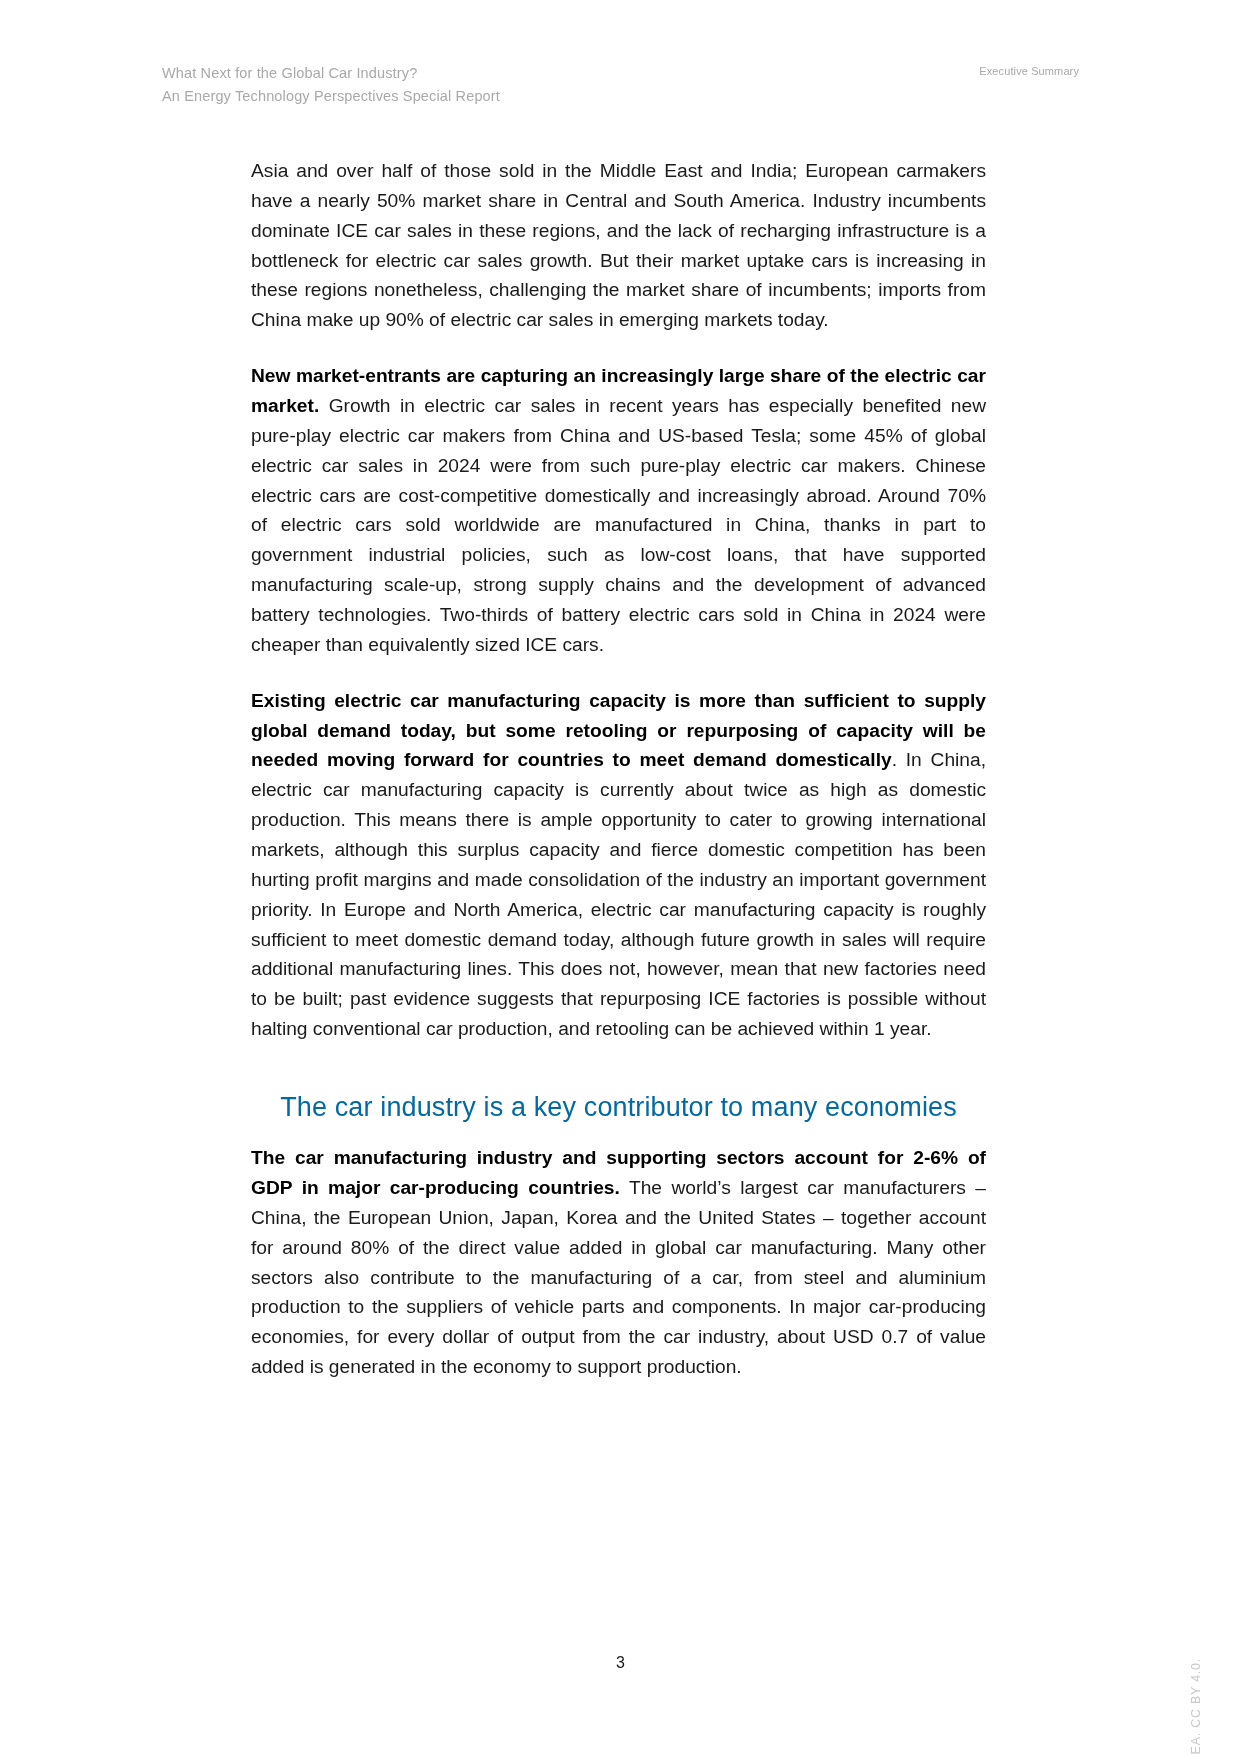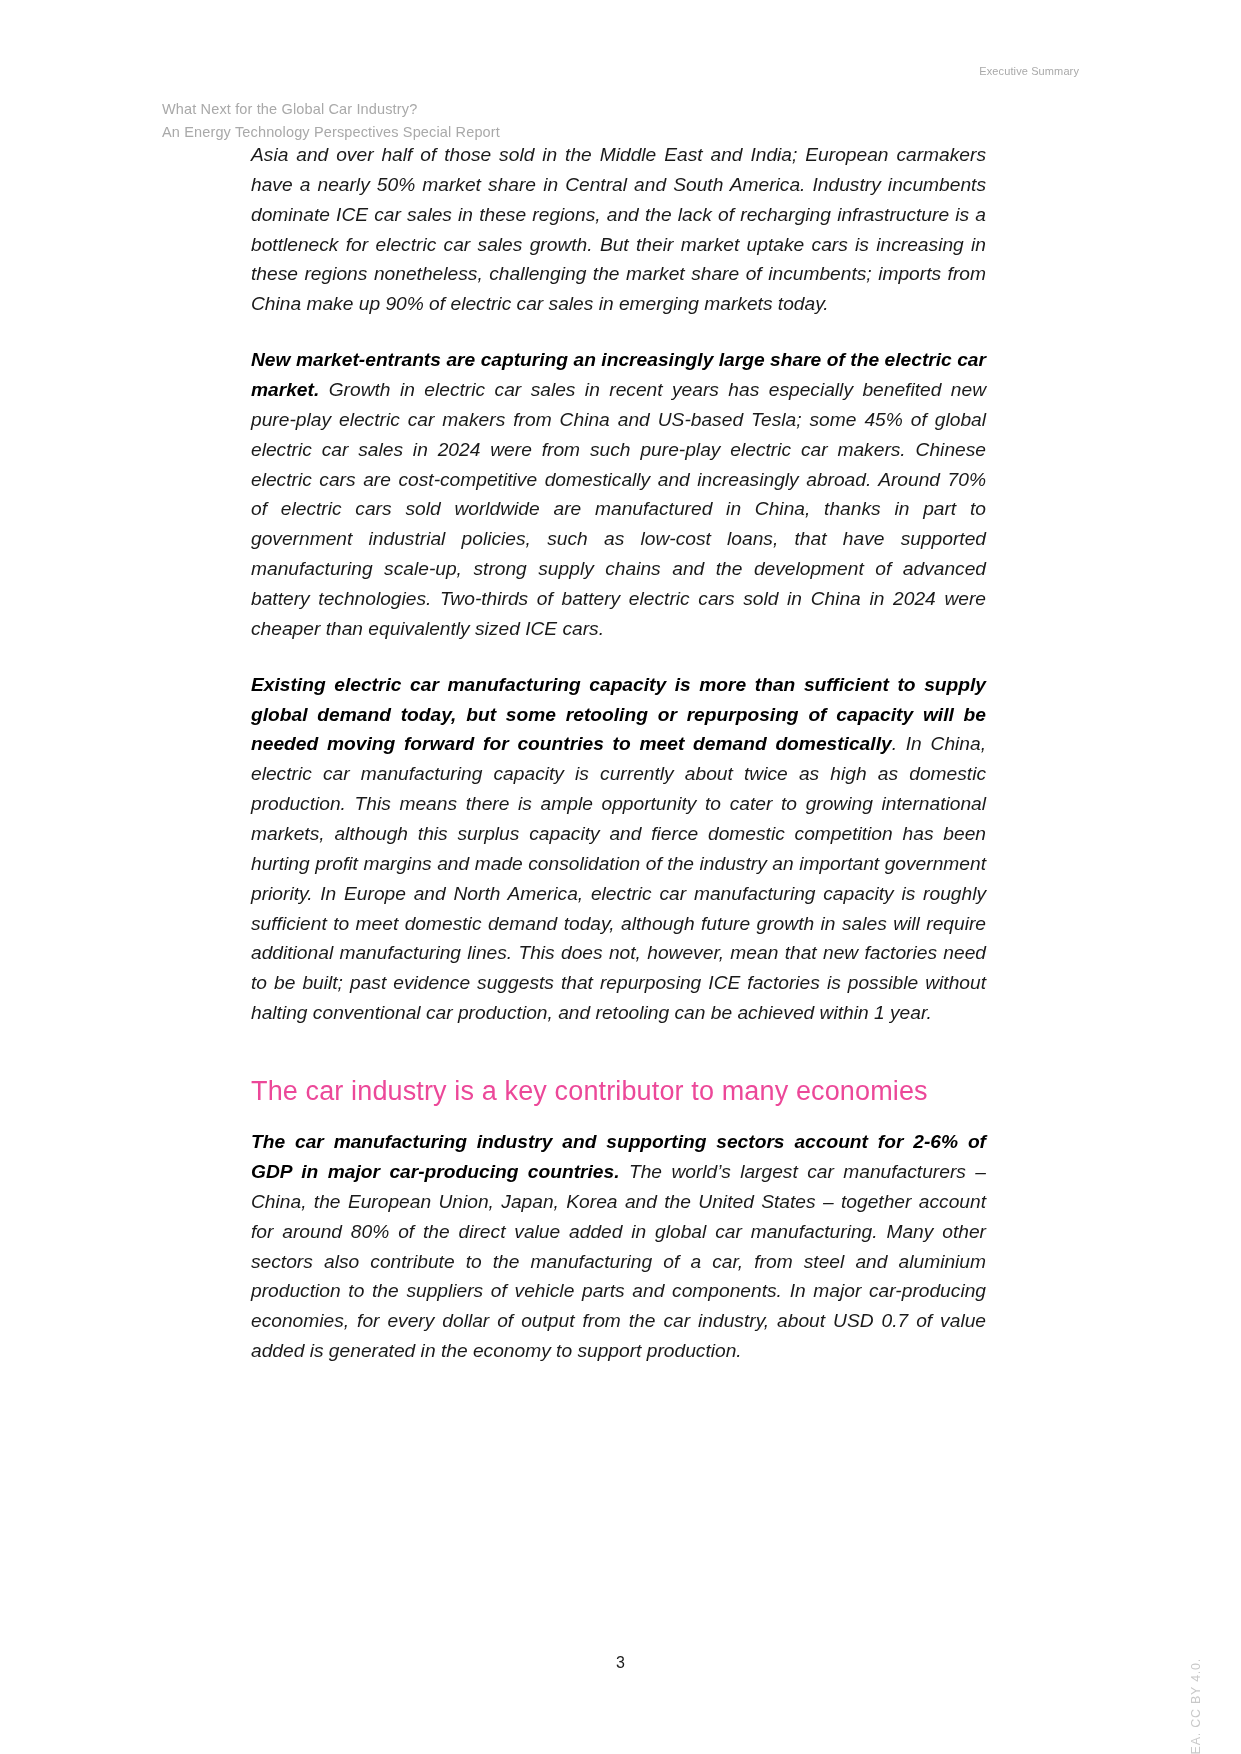--- a/index.html
+++ b/index.html
@@ -28,64 +28,63 @@
     right: 162px;
     display: flex;
     justify-content: space-between;
     align-items: flex-start;
   }
   .header-left {
     font-size: 14.5px;
     line-height: 1.62;
     color: #a9a9a9;
     letter-spacing: 0.01em;
-    margin-top: 36px;
   }
   .header-left div { white-space: nowrap; }
   .header-right {
     font-size: 11px;
     line-height: 1.62;
     color: #a9a9a9;
     letter-spacing: 0.01em;
     white-space: nowrap;
     padding-top: 1px;
   }
 
   
   .content {
     position: absolute;
     top: 140px;
     left: 251px;
     width: 735px;
   }
 
   p.body {
-    margin: 0 0 26px 0;
+    margin: 16px 0 26px 0;
     font-size: 19.2px;
     line-height: 1.555;
     text-align: justify;
     text-justify: inter-word;
     color: #1a1a1a;
     hyphens: none;
-    font-style: italic;
   }
   p.body:last-child { margin-bottom: 0; }
 
   p.body b, p.body strong {
     font-weight: bold;
     color: #000000;
   }
 
   h2.section-heading {
     margin: 46px 0 18px 0;
     font-size: 27px;
     font-weight: normal;
     line-height: 1.3;
-    color: #ec4899;
+    color: #0369a1;
     letter-spacing: 0.005em;
+    text-align: center;
   }
 
   .gap-before-heading { margin-bottom: 44px; }
 
   
   .page-number {
     position: absolute;
     bottom: 82px;
     left: 0;
     width: 100%;

